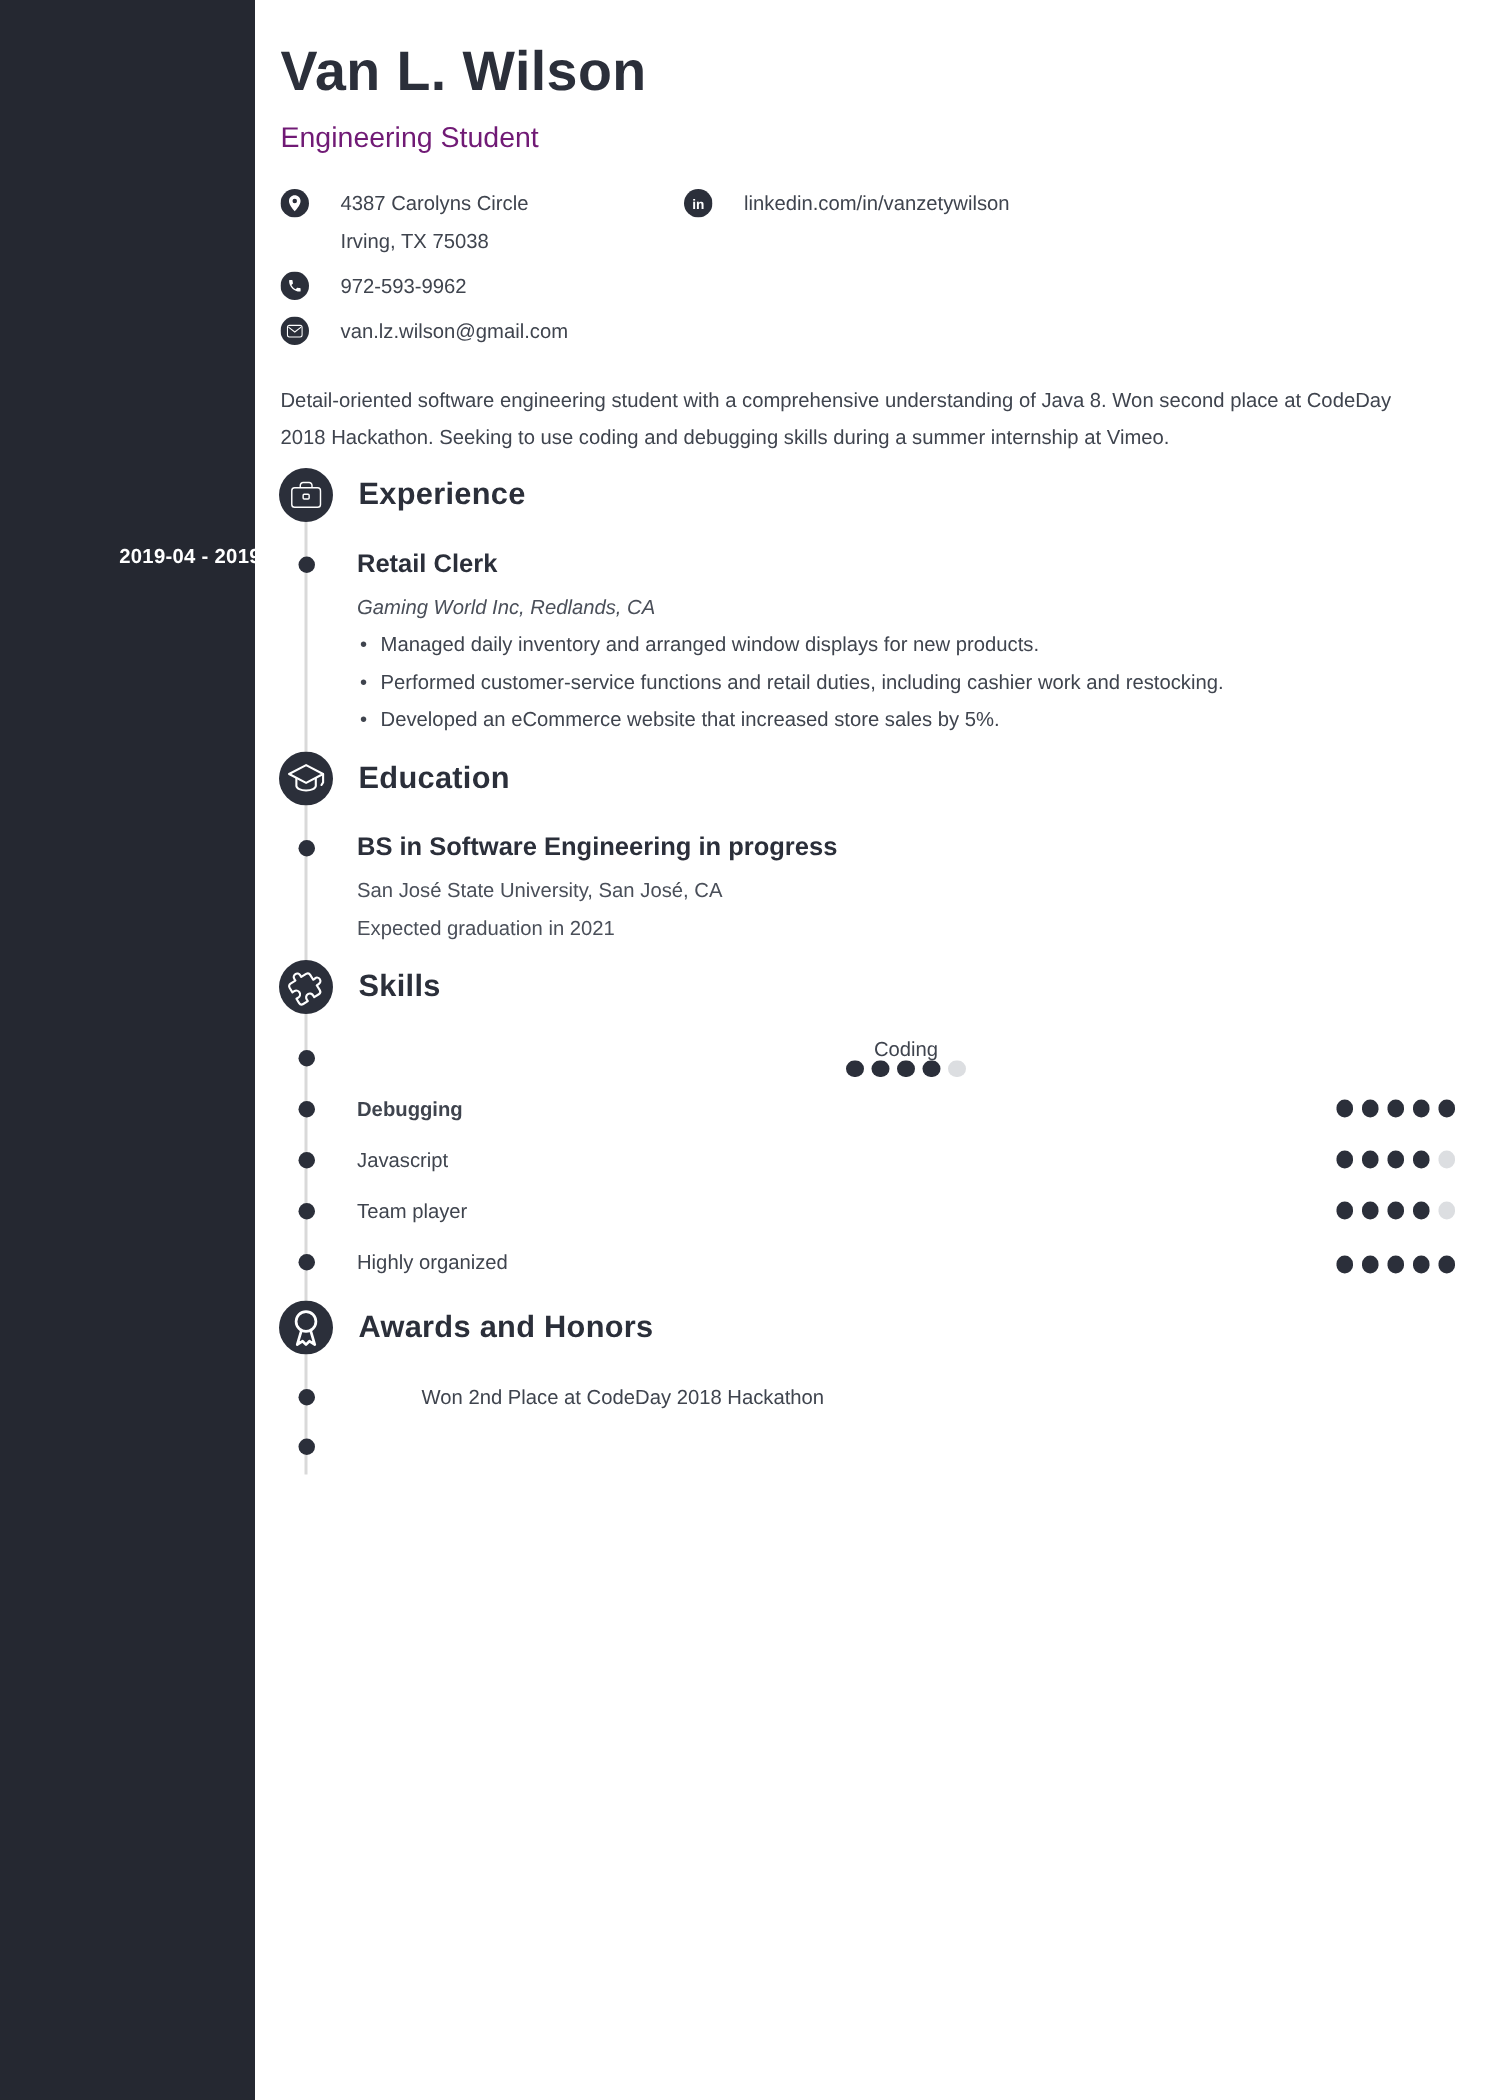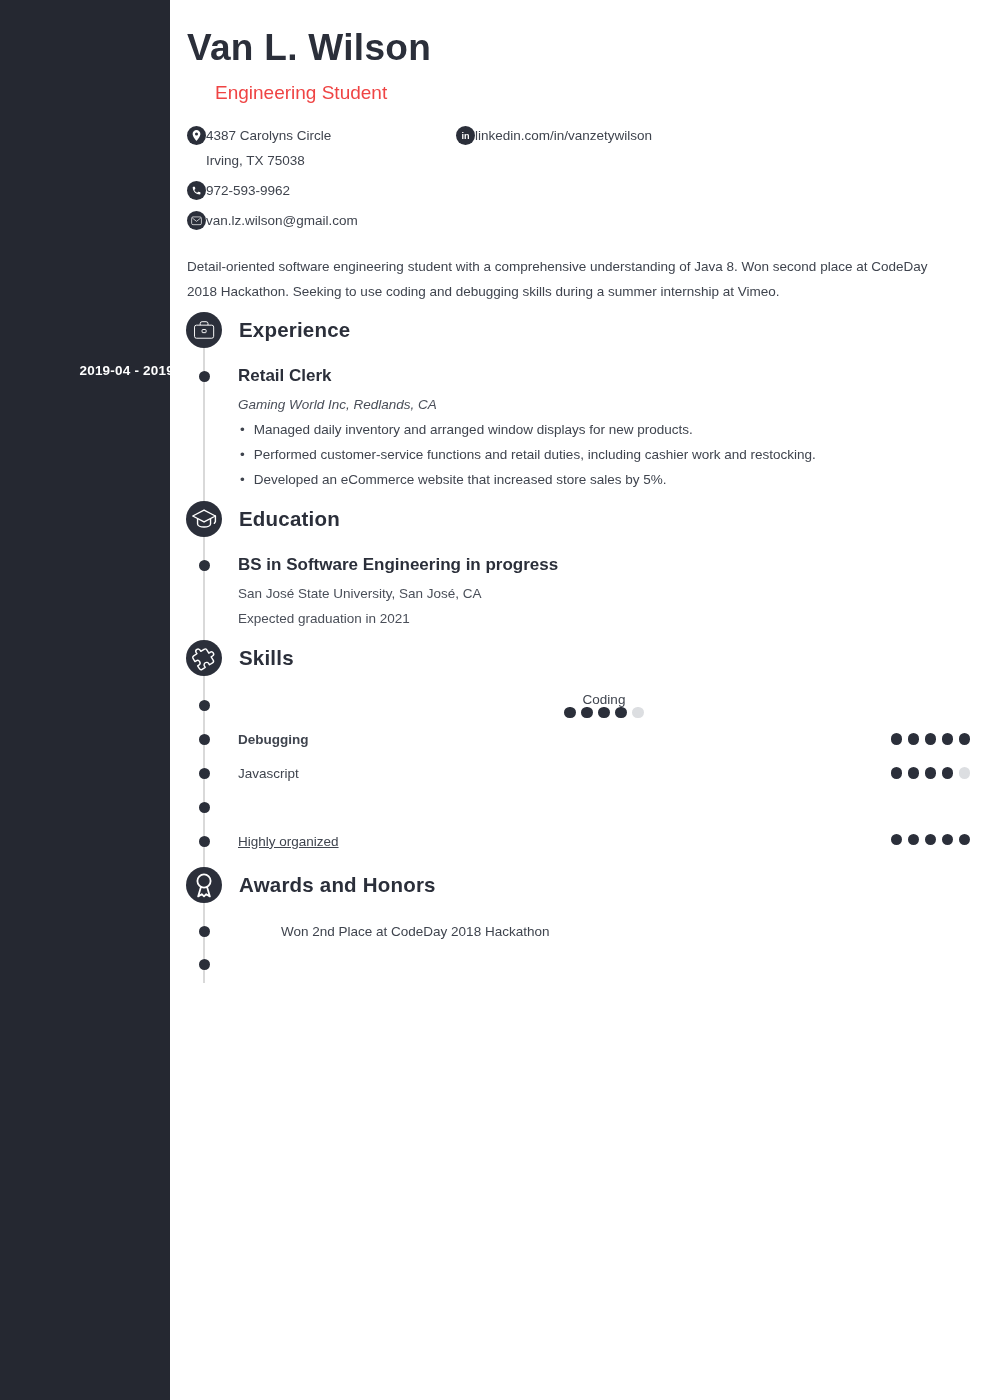--- a/index.html
+++ b/index.html
@@ -27,24 +27,24 @@
   }
   .sidebar-date{
     position:absolute;top:363px;right:12px;
     color:#ffffff;font-size:13.5px;font-weight:700;
     white-space:nowrap;letter-spacing:.2px;
   }
   
   .main{position:absolute;left:170px;top:0;right:0;bottom:0;background:var(--page-bg);}
   .header{padding:26px 30px 0 17px;}
   .name{font-size:37px;font-weight:700;color:var(--accent);line-height:1.2;letter-spacing:.3px;}
-  .subtitle{margin-top:11px;font-size:19px;color:#ef4444;line-height:1.3;margin-left:28px;}
+  .subtitle{margin-top:11px;font-size:19px;color:#701a75;line-height:1.3;}
   .contact{display:flex;margin-top:17px;}
   .contact-col-left{width:269px;flex:none;}
-  .contact-item{display:flex;gap:0;font-size:13.5px;line-height:25px;color:var(--body-text);}
+  .contact-item{display:flex;gap:21px;font-size:13.5px;line-height:25px;color:var(--body-text);}
   .contact-item + .contact-item{margin-top:5px;}
   .icon-circle-sm{width:19px;height:19px;flex:none;margin-top:3px;}
   .summary{margin:21px 30px 0 17px;max-width:757px;font-size:13.5px;line-height:25px;color:var(--body-text);}
   
   .sections{position:relative;margin-top:0;padding-right:20px;padding-bottom:14px;}
   .timeline-line{position:absolute;left:33px;top:18px;bottom:12px;width:2px;background:var(--timeline);}
   .sec-header{display:flex;align-items:center;margin-top:9px;}
   .sec-header.first{margin-top:8px;}
   .sec-icon{width:36px;height:36px;flex:none;margin-left:16px;position:relative;z-index:1;}
   .sec-title{margin-left:17px;font-size:20.5px;font-weight:700;color:var(--accent);letter-spacing:.2px;}
@@ -236,26 +236,36 @@
             <span class="sdot active"></span>
             <span class="sdot active"></span>
             <span class="sdot"></span>
           </div>
       </div>
     </div>
     <div class="row skill-row">
       <div class="gutter center-align">
           <span class="tdot"></span>
         </div>
-    </div>
-    <div class="row skill-row">
-      <div class="gutter center-align">
-          <span class="tdot"></span>
-        </div>
-      <div class="content" style="display:flex;align-items:flex-start;text-decoration:underline;">
+      <div class="content" style="display:flex;align-items:center;">
+        <div class="skill-label">Team player</div>
+        <div class="dots">
+            <span class="sdot active"></span>
+            <span class="sdot active"></span>
+            <span class="sdot active"></span>
+            <span class="sdot active"></span>
+            <span class="sdot"></span>
+          </div>
+      </div>
+    </div>
+    <div class="row skill-row">
+      <div class="gutter center-align">
+          <span class="tdot"></span>
+        </div>
+      <div class="content" style="display:flex;align-items:flex-end;">
         <div class="skill-label">Highly organized</div>
         <div class="dots">
             <span class="sdot active"></span>
             <span class="sdot active"></span>
             <span class="sdot active"></span>
             <span class="sdot active"></span>
             <span class="sdot active"></span>
           </div>
       </div>
     </div>

